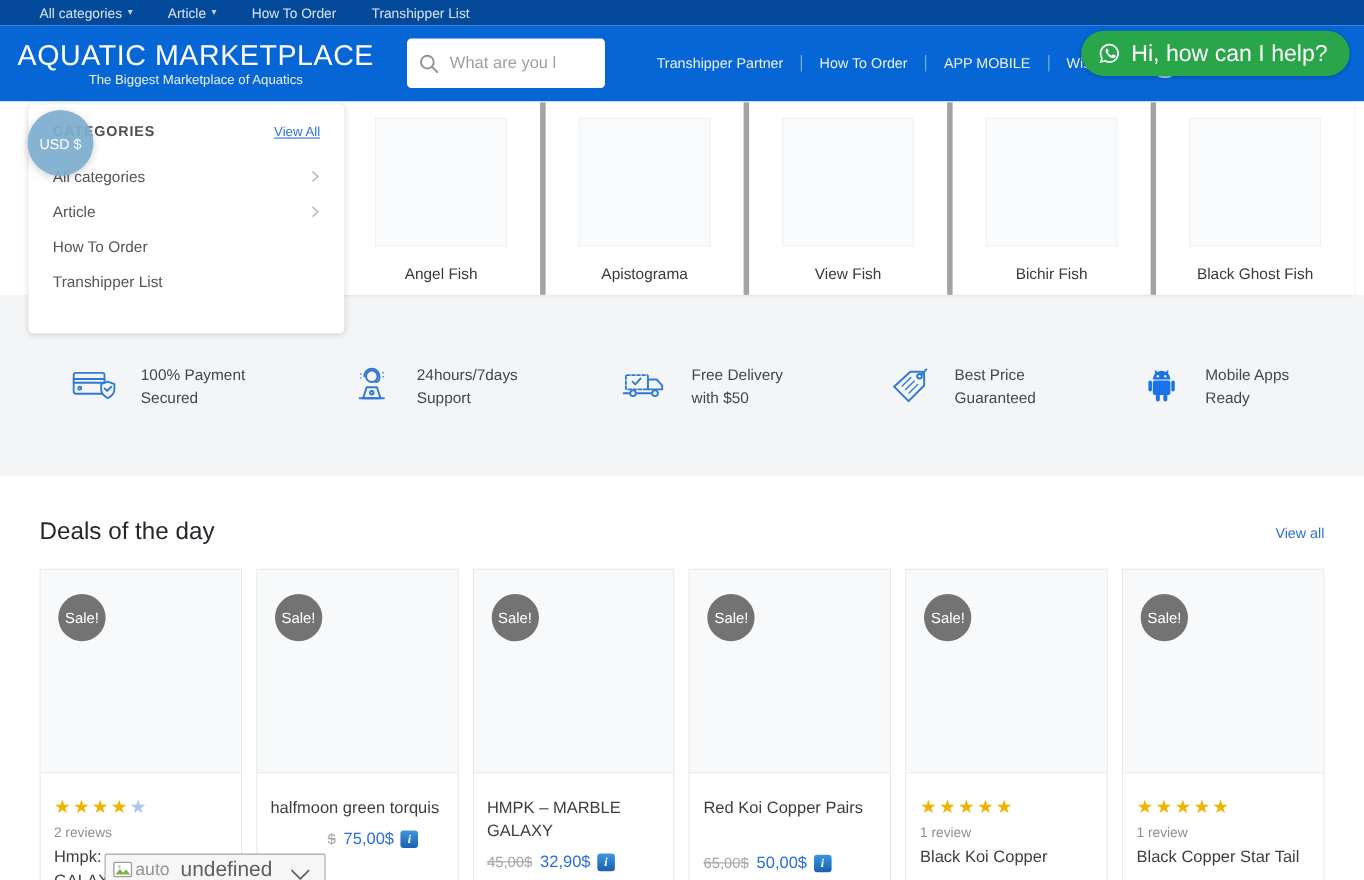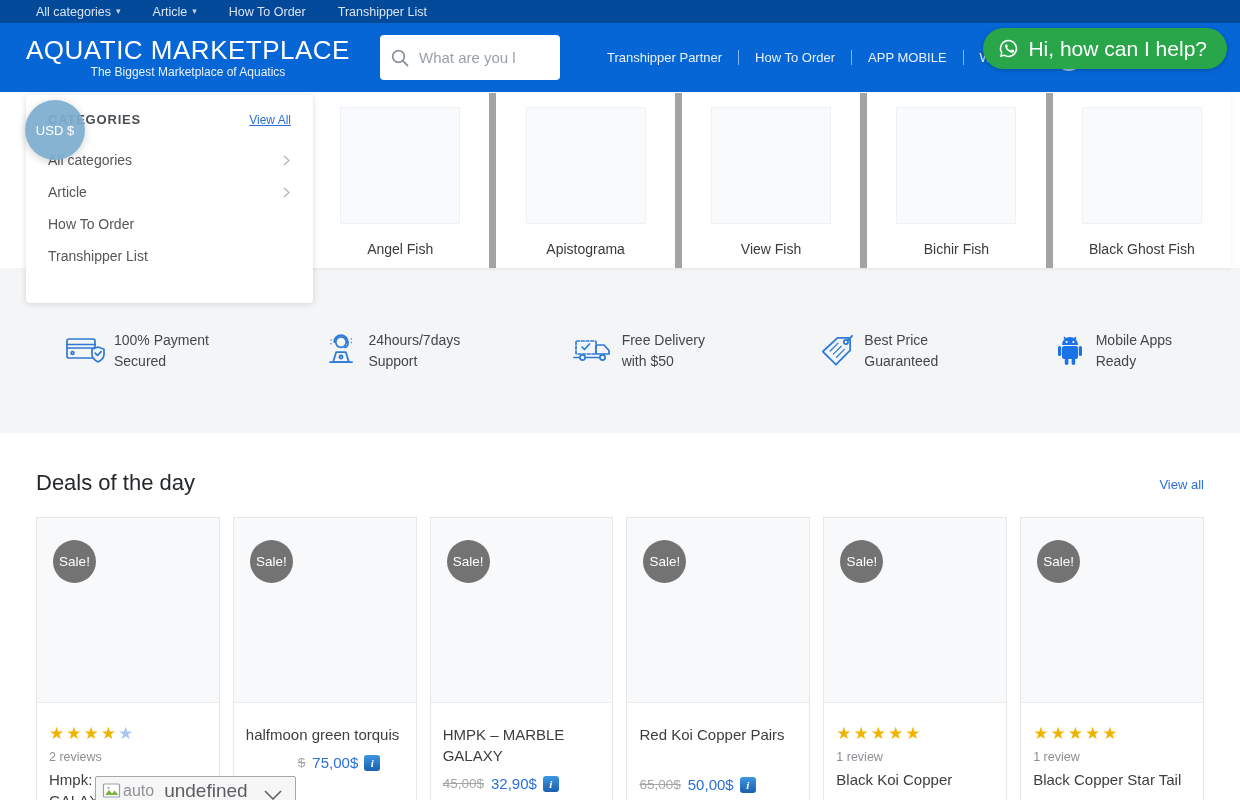--- a/index.html
+++ b/index.html
@@ -7,21 +7,21 @@
     font-family:"Liberation Sans",sans-serif;position:relative}
 
   
   .topbar{position:absolute;top:0;left:0;width:100%;height:23px;background:#03499a;
     display:flex;align-items:center;gap:32px;padding-left:36px}
   .topbar-item{color:#d9e4f3;font-size:12.5px;display:flex;align-items:center;gap:5px;cursor:pointer;white-space:nowrap}
   .caret{font-size:9px;color:#c4d3e8;line-height:1}
 
   
   .header{position:absolute;top:23px;left:0;width:100%;height:69px;background:#0666d6;
-    display:flex;align-items:center;padding-left:26px}
+    display:flex;align-items:center;padding-left:16px}
   .logo{display:flex;flex-direction:column;align-items:center;cursor:pointer}
   .logo-title{color:#fff;font-size:26px;letter-spacing:.5px;line-height:29px;font-weight:400}
   .logo-sub{color:#e9f0fa;font-size:12px}
   .search{margin-left:30px;width:180px;height:45px;background:#fff;border-radius:4px;
     display:flex;align-items:center;padding:0 10px;flex:none}
   .search input{border:none;outline:none;flex:1;min-width:0;font-size:15px;color:#000000;margin-left:9px;background:transparent}
   .search input::placeholder{color:#9aa0a8}
   .hnav{display:flex;align-items:center;margin-left:31px}
   .hnav-item{color:#eaf1fb;font-size:13px;padding:0 16px;cursor:pointer;white-space:nowrap}
   .hnav-sep{width:1px;height:15px;background:rgba(255,255,255,.5)}
@@ -44,29 +44,29 @@
   .side-item{display:flex;justify-content:space-between;align-items:center;height:32px;
     font-size:14px;color:#565656;cursor:pointer}
 
   .usd{position:absolute;left:25px;top:100px;width:60px;height:60px;border-radius:50%;
     background:rgba(125,173,206,.93);z-index:5;display:flex;align-items:center;justify-content:center;
     color:#fff;font-size:13px;cursor:pointer;box-shadow:0 2px 8px rgba(0,0,0,.18)}
 
   
   .catrow{position:absolute;left:311px;top:93px;width:920px;height:175px;background:#fff;
     box-shadow:0 1px 3px rgba(0,0,0,.08);display:flex;z-index:2}
-  .catcard{flex:1;border-right:7px solid #a3a3a3;display:flex;flex-direction:column;align-items:center;cursor:pointer}
+  .catcard{flex:1;border-right:5px solid #a3a3a3;display:flex;flex-direction:column;align-items:center;cursor:pointer}
   .catcard:last-child{border-right:none}
   .catimg{width:120px;height:117px;margin-top:14px;background:#f8fafc;border:1px solid #eef2f6}
   .catlabel{margin-top:17px;font-size:14px;color:#3a3a3a}
 
   
   .features{position:absolute;top:268px;left:0;width:100%;height:165px;display:flex;align-items:center;
     justify-content:space-between;padding:0 68px 0 64px;z-index:1}
-  .feature{display:flex;align-items:flex-end;gap:6px}
+  .feature{display:flex;align-items:flex-end;gap:20px}
   .feature-text{font-size:14px;color:#43474c;line-height:21px}
   .fico{flex:none}
 
   
   .deals-title{position:absolute;left:36px;top:470px;font-size:22px;color:#24282c;font-weight:400}
   .deals-viewall{position:absolute;right:36px;top:477px;font-size:13px;color:#2a6fdb;cursor:pointer}
   .deals{position:absolute;left:36px;top:517px;width:1168px;display:grid;
     grid-template-columns:repeat(6,1fr);gap:13px}
   .pcard{background:#fff;border:1px solid #e7e7e7;height:300px;cursor:pointer}
   .pimg{height:185px;background:#f7f9fb;border-bottom:1px solid #ececec;position:relative}

